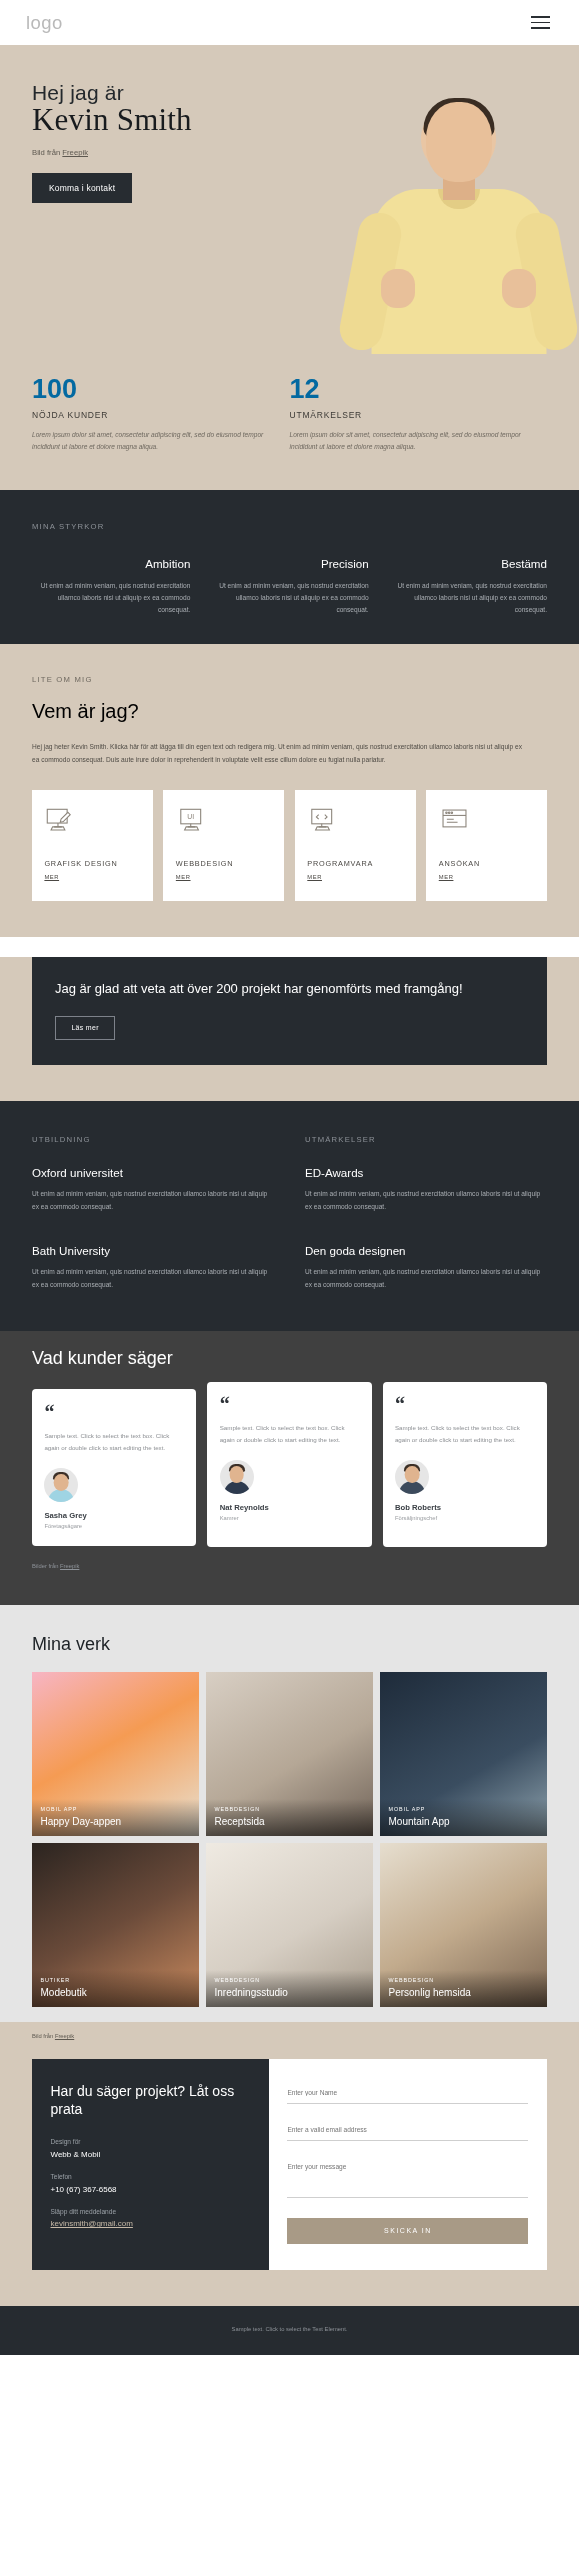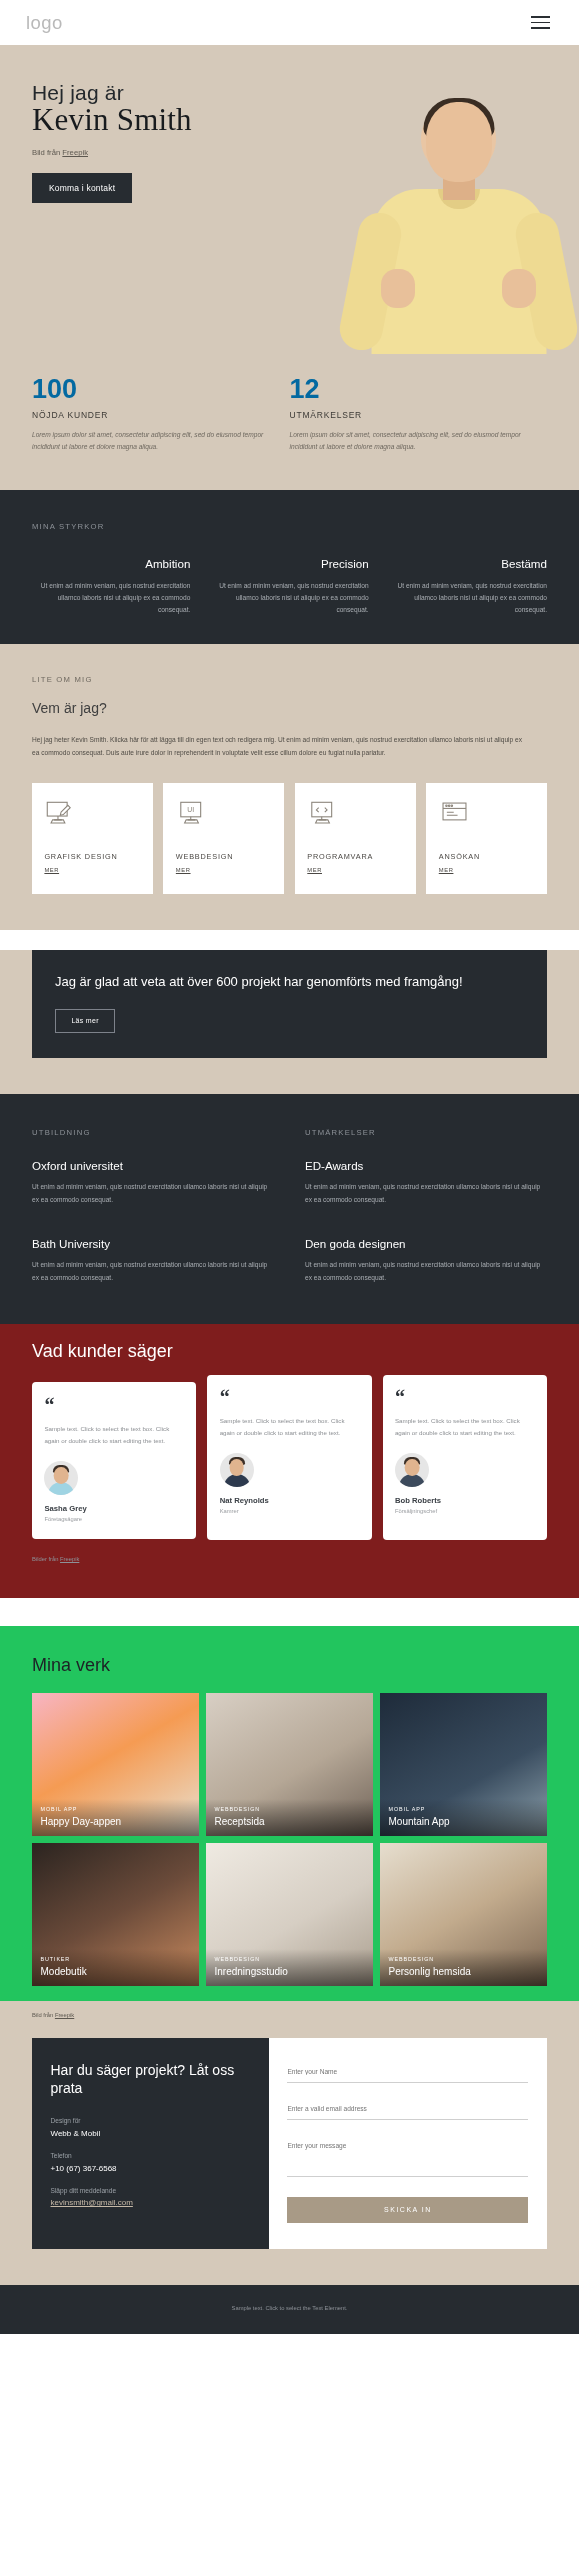--- a/index.html
+++ b/index.html
@@ -73,21 +73,21 @@
   .dark { background:#262b30; color:#fff; }
   .strengths { padding:32px 32px 28px; }
   .eyebrow { font-size:7.7px; letter-spacing:1.2px; color:#8d9298; }
   .strength-row { display:flex; gap:20px; margin-top:26px;text-align:right; }
   .strength { width:33.33%; }
   .strength h3 { font-size:11.6px; font-weight:400; margin:0 0 9.3px; color:#fff; }
   .strength p { font-size:6.6px; line-height:1.85; color:#a9aeb3; margin:0; }
 
   
   .about { background:#d5c9ba; padding:31px 32px 36px; }
-  .about h2 { font-size:14px; font-weight:400; color:#404040; margin:15.4px 0 17px; }
+  .about h2 { font-size:20px; font-weight:400; color:#000000; margin:15.4px 0 17px; }
   .about p.lead { font-size:6.6px; line-height:2.1; color:#4f4b45; margin:0; max-width:494px; }
   .cards { display:flex; gap:10.8px; margin-top:23px; }
   .card { width:25%; background:#fff; padding:17px 12.4px 18.5px; }
   .card-icon { width:31px; height:26px; margin-bottom:23px; }
   .card-title { font-size:7.3px; letter-spacing:0.8px; color:#4a4743; }
   .card-link { font-size:5.8px; letter-spacing:0.6px; color:#4a4743; margin-top:6.2px;
     text-decoration:underline; display:inline-block; cursor:pointer; }
 
   
   .banner { background:#262b30; margin:20px 32px 0; padding:23px 23px 25px; }
@@ -98,21 +98,21 @@
 
   
   .edu { background:#262b30; padding:34px 32px 40px; }
   .edu-grid { display:flex; gap:31px; }
   .edu-col { width:50%; }
   .edu-item { margin-top:21.6px; }
   .edu-item h3 { font-size:11.6px; font-weight:400; color:#fff; margin:0 0 9.3px; }
   .edu-item p { font-size:6.6px; line-height:1.9; color:#a9aeb3; margin:0; }
 
   
-  .testi { background:#7f1d1d; padding:17px 32px 36px; }
+  .testi { background:#404040; padding:17px 32px 36px; }
   .testi h2 { font-size:18px; font-weight:400; color:#fff; margin:0 0 20px; }
   .testi-row { display:flex; gap:10.8px; align-items:flex-start; }
   .t-card { width:33.33%; background:#fff; border-radius:3.9px; padding:15.4px 12.4px 17px; }
   .t-card.mid { margin-top:-7.7px; padding-bottom:26px; }
   .quote { font-family:"Liberation Serif", serif; font-size:20px; line-height:.7;
     color:#2f343a; font-weight:700; }
   .t-text { font-size:6.2px; line-height:1.95; color:#8c8f93; margin-top:10.8px; }
   .avatar { width:34px; height:34px; border-radius:50%; margin-top:14px;
     background:#e6e6e6; position:relative; overflow:hidden; }
   .av-head { position:absolute; left:50%; top:6.2px; transform:translateX(-50%);
@@ -120,24 +120,24 @@
   .av-hair { position:absolute; left:50%; top:3.9px; transform:translateX(-50%);
     width:16px; height:8.5px; border-radius:8.5px 8.5px 2.3px 2.3px; background:#3b2f27; }
   .av-body { position:absolute; left:50%; bottom:0; transform:translateX(-50%);
     width:26px; height:13px; border-radius:13px 13px 0 0; }
   .t-name { font-size:7.7px; font-weight:700; color:#3b4046; margin-top:9.3px; }
   .t-role { font-size:5.8px; color:#9a9da1; margin-top:3.1px; }
   .testi-credit { font-size:5.8px; color:#8d9298; margin-top:15.4px; }
   .testi-credit a { color:#8d9298; text-decoration:underline; }
 
   
-  .works { background:#22c55e; padding:29px 32px 15.4px;margin-top:28px; }
+  .works { background:#e5e5e5; padding:29px 32px 15.4px; }
   .works h2 { font-size:18px; font-weight:400; color:#1d2226; margin:0 0 17px; }
   .w-grid { display:grid; grid-template-columns:repeat(3,1fr); gap:7px; }
-  .w-card { position:relative; height:143px; overflow:hidden; }
+  .w-card { position:relative; height:164px; overflow:hidden; }
   .w-overlay { position:absolute; left:0; right:0; bottom:0; padding:7.7px 8.5px 9.3px;
     background:linear-gradient(transparent, rgba(0,0,0,.55)); }
   .w-tag { font-size:5.4px; letter-spacing:0.9px; color:#fff; }
   .w-title { font-size:10px; color:#fff; margin-top:3.1px; font-weight:400; }
   .works-credit { font-size:5.8px; color:#5d5850; padding:10.8px 32px 0; background:#d5c9ba; }
   .works-credit a { color:#5d5850; text-decoration:underline; }
 
   
   .contact-wrap { background:#d5c9ba; padding:20px 32px 36px; }
   .contact { display:flex; }
@@ -273,21 +273,21 @@
           <path d="M10 16h9M10 20h14"></path>
         </svg>
         <div class="card-title">ANSÖKAN</div>
         <div class="card-link">MER</div>
       </div>
     </div>
   </div>
 
   <div style="background:#d5c9ba">
     <div class="banner">
-      <h3>Jag är glad att veta att över 600 projekt har genomförts med framgång!</h3>
+      <h3>Jag är glad att veta att över 200 projekt har genomförts med framgång!</h3>
       <button class="banner-btn">Läs mer</button>
     </div>
     <div class="about-tail"></div>
   </div>
 
   <div class="dark">
     <div class="edu">
       <div class="edu-grid">
         <div class="edu-col">
           <div class="eyebrow">UTBILDNING</div>

